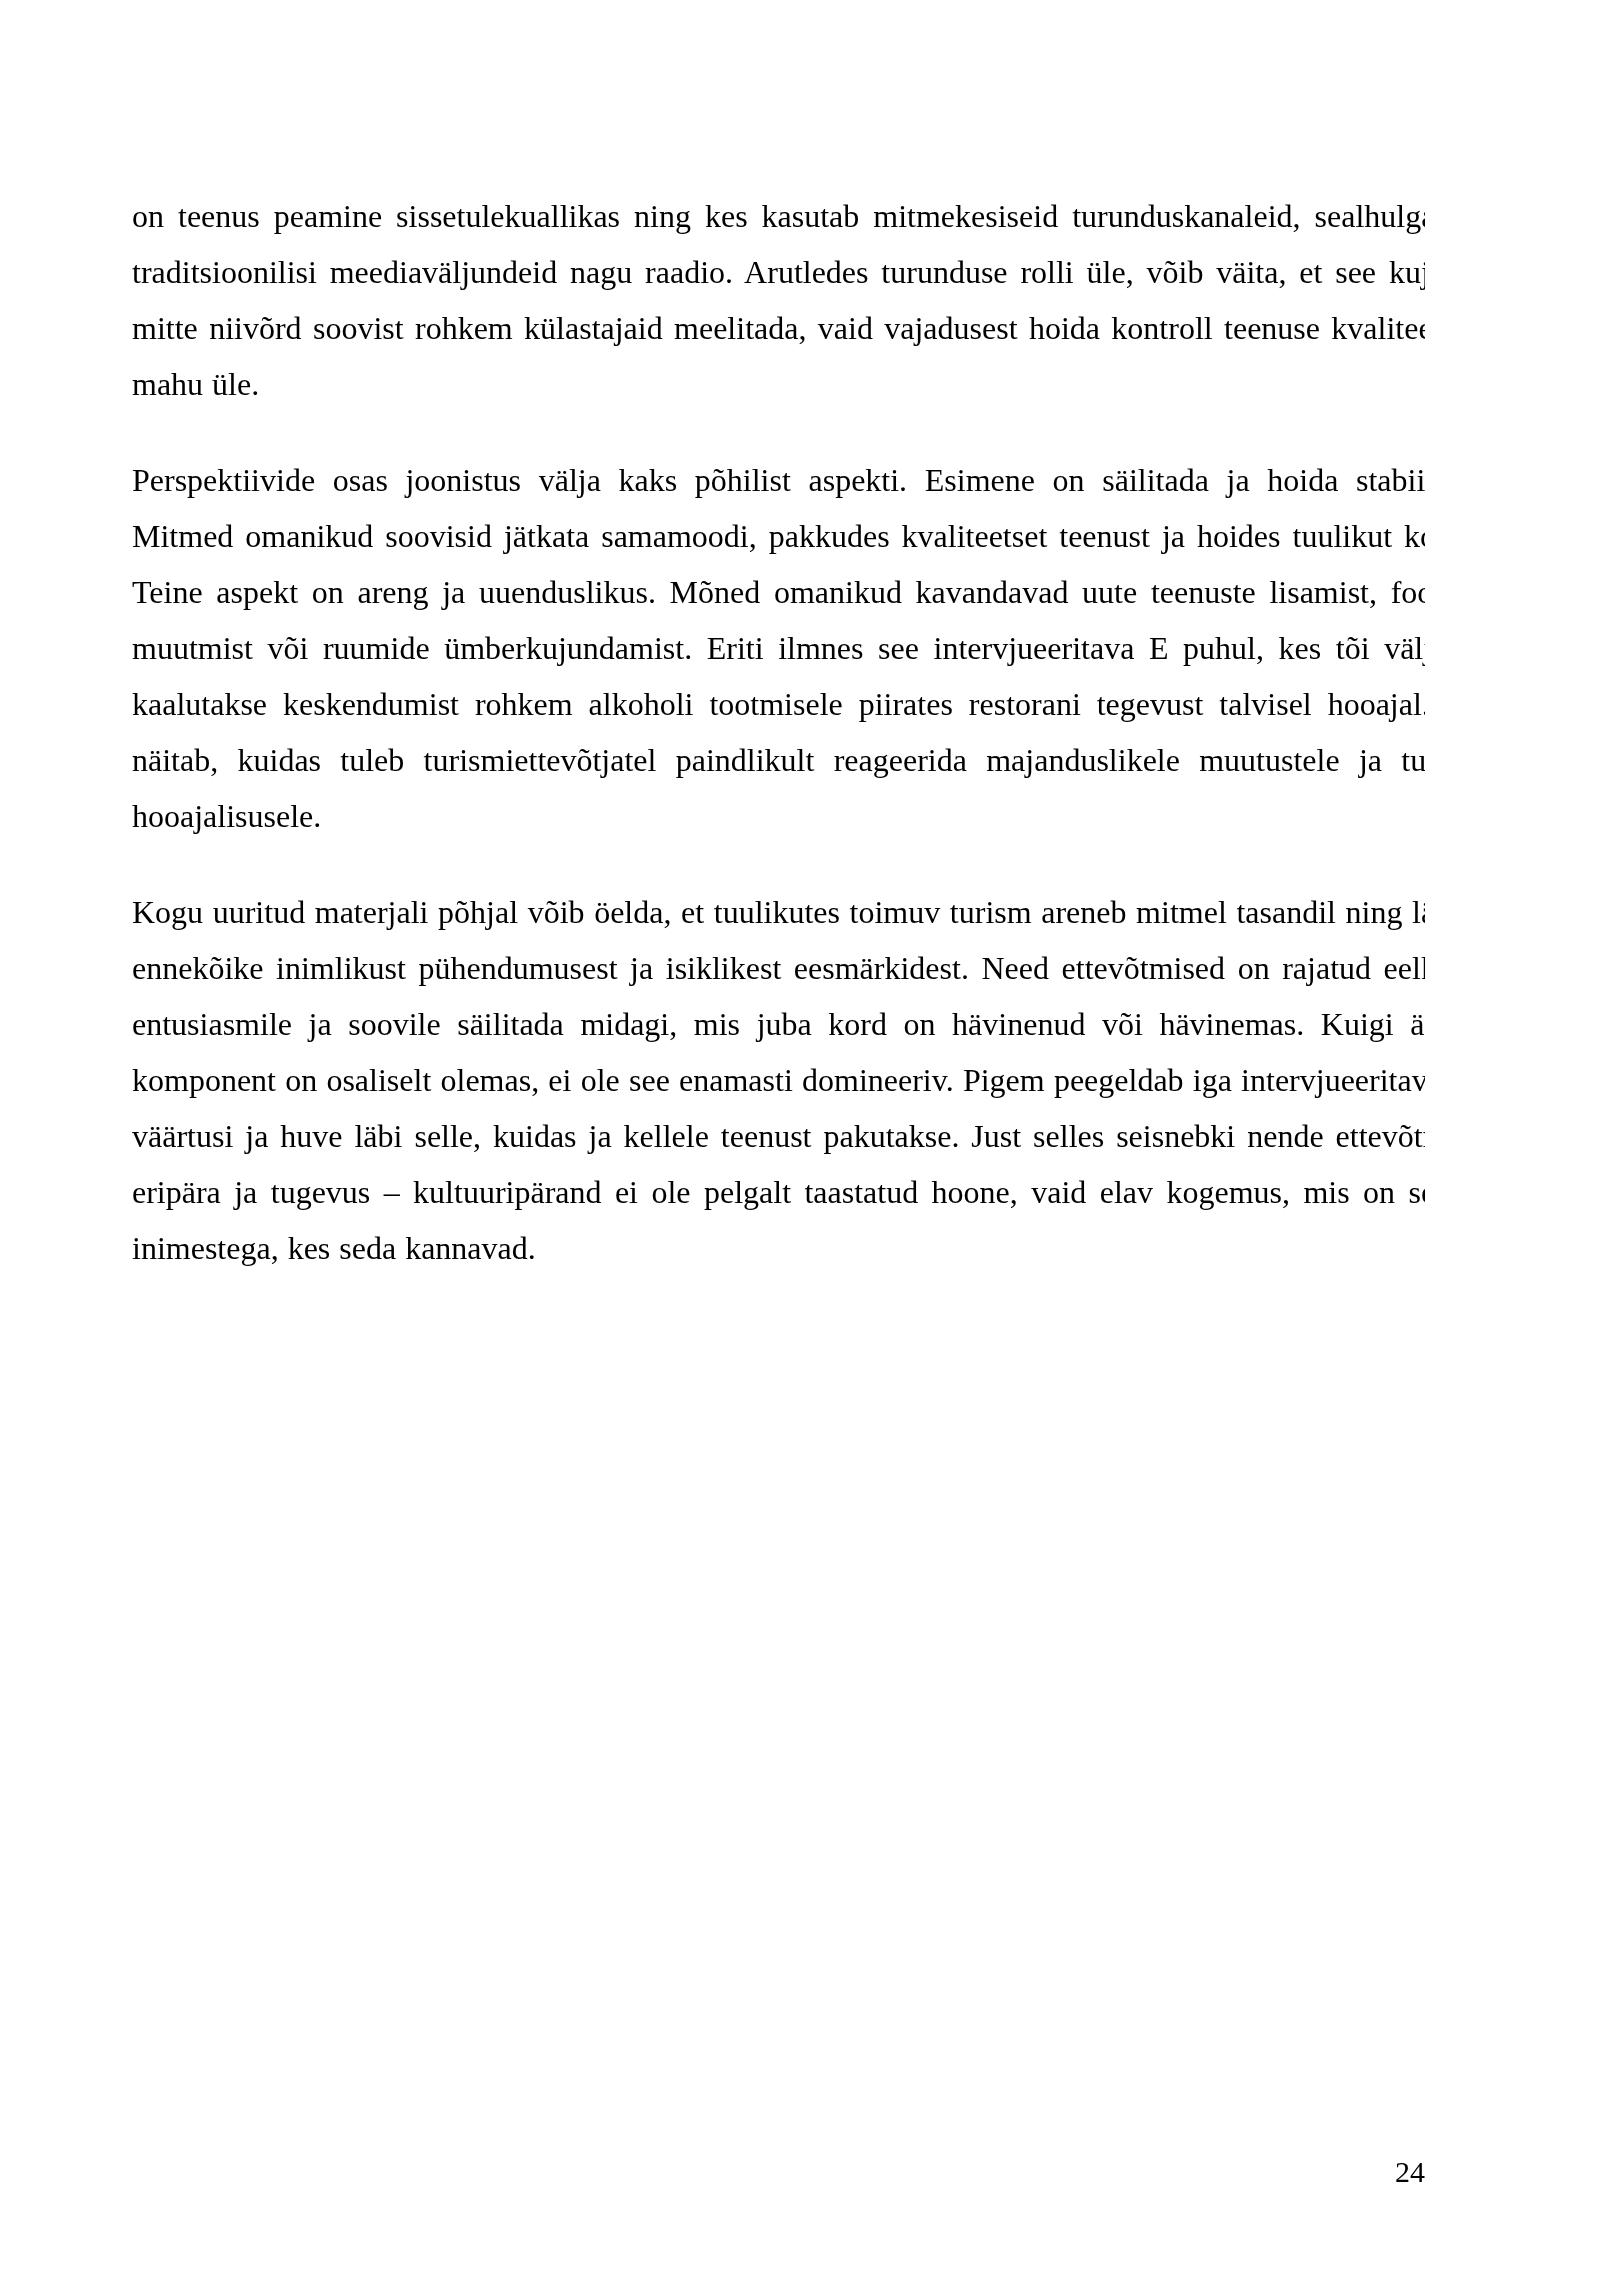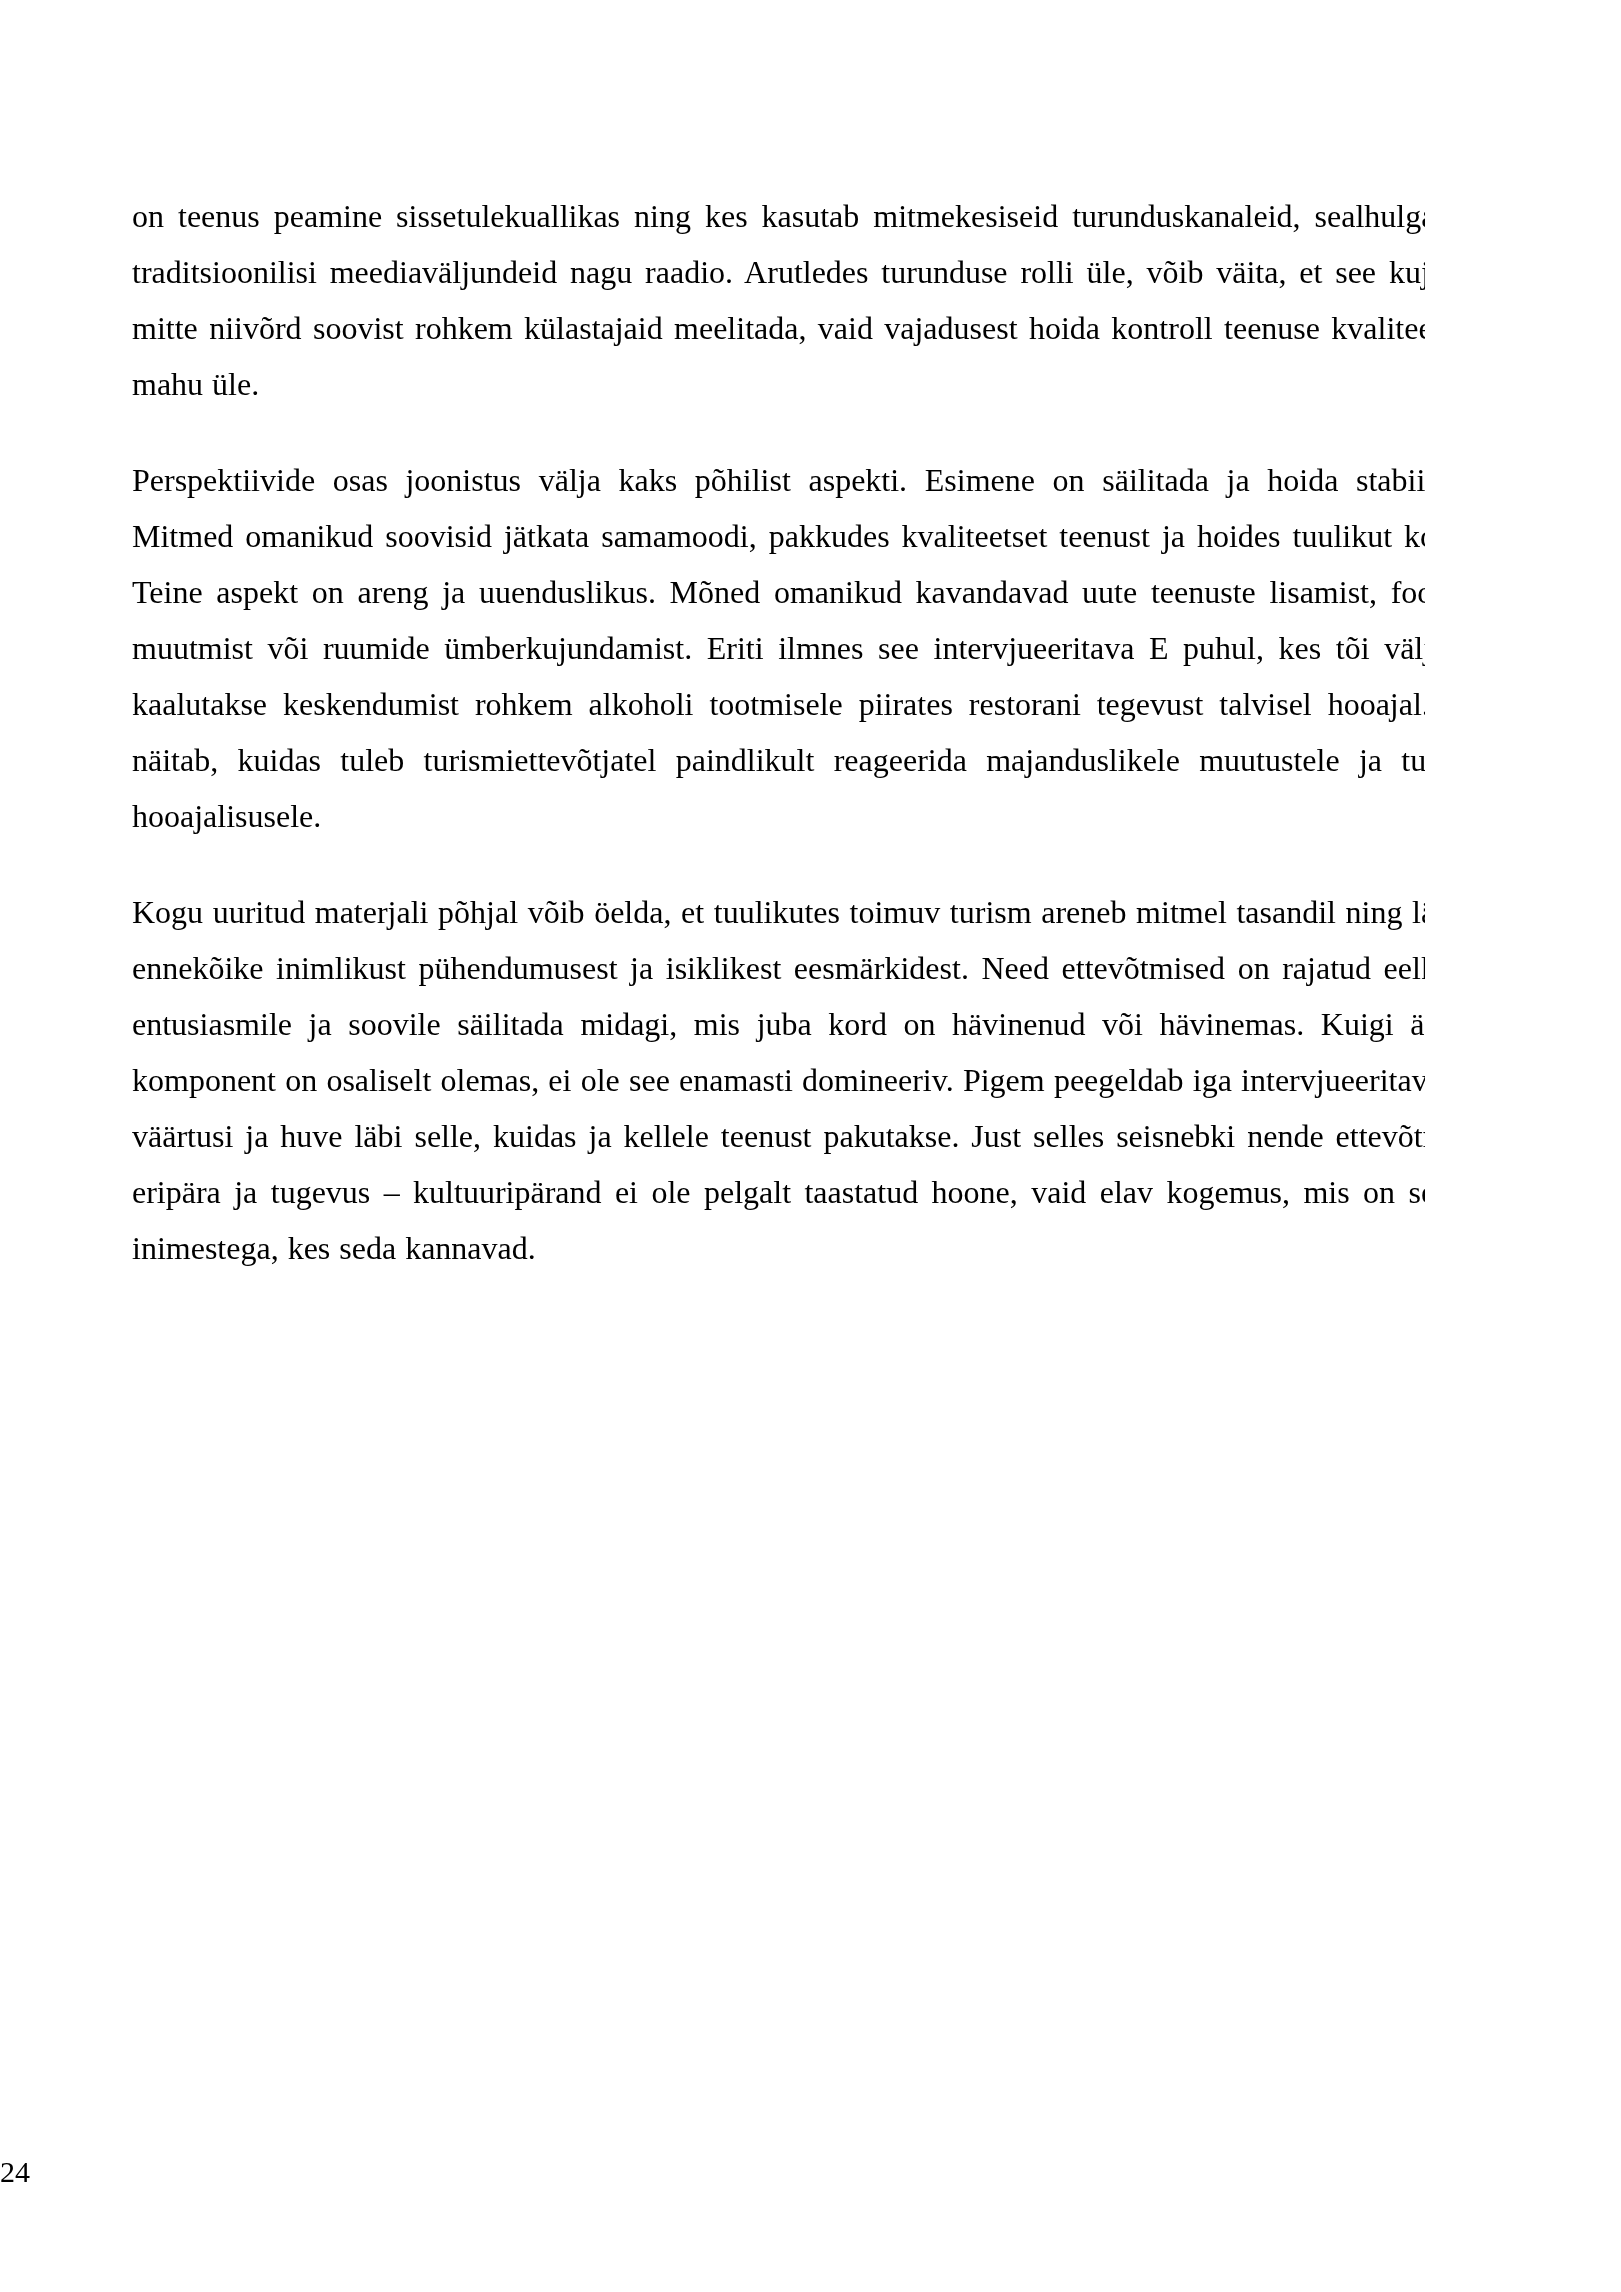--- a/index.html
+++ b/index.html
@@ -28,21 +28,21 @@
     text-align: justify;
     text-justify: inter-word;
     margin: 0 0 40px 0;
     word-spacing: 1px;
   }
   .page-number {
     position: absolute;
     top: 2152px;
     left: 0;
     width: 100%;
-    text-align: left;
+    text-align: right;
     font-size: 30px;
     line-height: 39px;
   }
 </style>
 </head>
 <body>
 
 <div class="page">
   <div class="content">
     <p class="para">on teenus peamine sissetulekuallikas ning kes kasutab mitmekesiseid turunduskanaleid, sealhulgas ka traditsioonilisi meediaväljundeid nagu raadio. Arutledes turunduse rolli üle, võib väita, et see kujuneb mitte niivõrd soovist rohkem külastajaid meelitada, vaid vajadusest hoida kontroll teenuse kvaliteedi ja mahu üle.</p>

